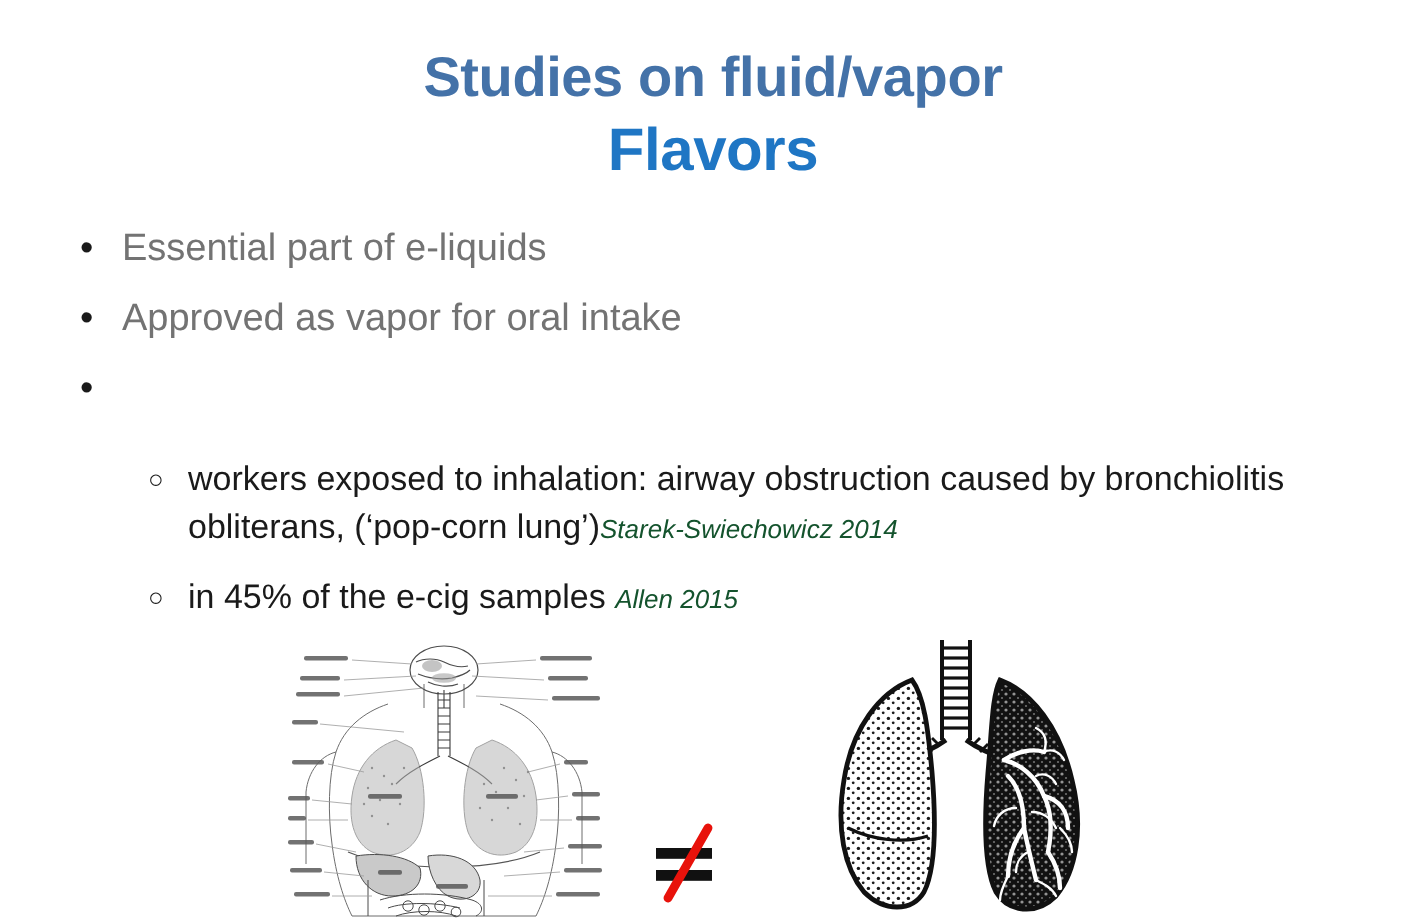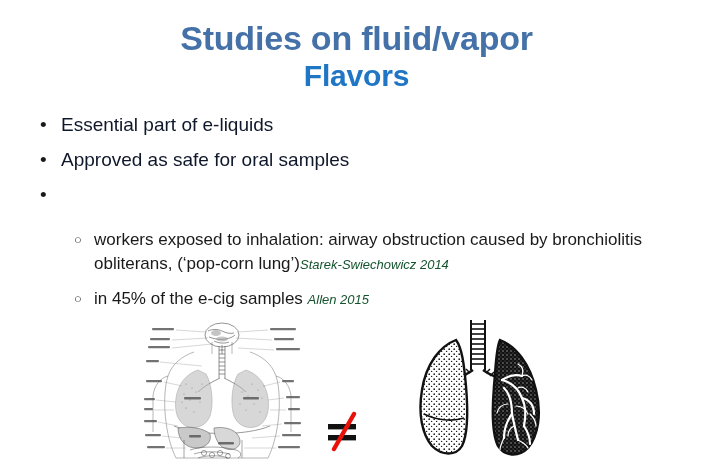--- a/index.html
+++ b/index.html
@@ -20,21 +20,21 @@
 
   
   .title-block {
     position: absolute;
     left: 0;
     top: 20px;
     width: 713px;
     text-align: center;
   }
   .title-line1 {
-    font-size: 34px;
+    font-size: 28px;
     font-weight: bold;
     color: #4472A8;
     line-height: 37px;
     letter-spacing: -0.2px;
   }
   .title-line2 {
     font-size: 30px;
     font-weight: bold;
     color: #1F76C4;
     line-height: 37px;
@@ -59,21 +59,21 @@
     font-size: 19px;
     line-height: 26px;
     color: #1a1a1a;
     text-align: left;
     padding-left: 6px;
     box-sizing: border-box;
   }
   .bullet-text {
     font-size: 19px;
     line-height: 26px;
-    color: #0f172a;
+    color: #737373;
   }
 
   
   .subbullets {
     position: absolute;
     left: 74px;
     top: 228px;
     width: 630px;
   }
   .sub-row {
@@ -136,21 +136,21 @@
 
   <div class="bullets">
 
     <div class="bullet-row">
       <span class="bullet-marker">•</span>
       <span class="bullet-text">Essential part of e-liquids</span>
     </div>
 
     <div class="bullet-row">
       <span class="bullet-marker">•</span>
-      <span class="bullet-text">Approved as safe for oral samples</span>
+      <span class="bullet-text">Approved as vapor for oral intake</span>
     </div>
 
     <div class="bullet-row">
       <span class="bullet-marker">•</span>
     </div>
 
   </div>
 
   <div class="subbullets">
 

